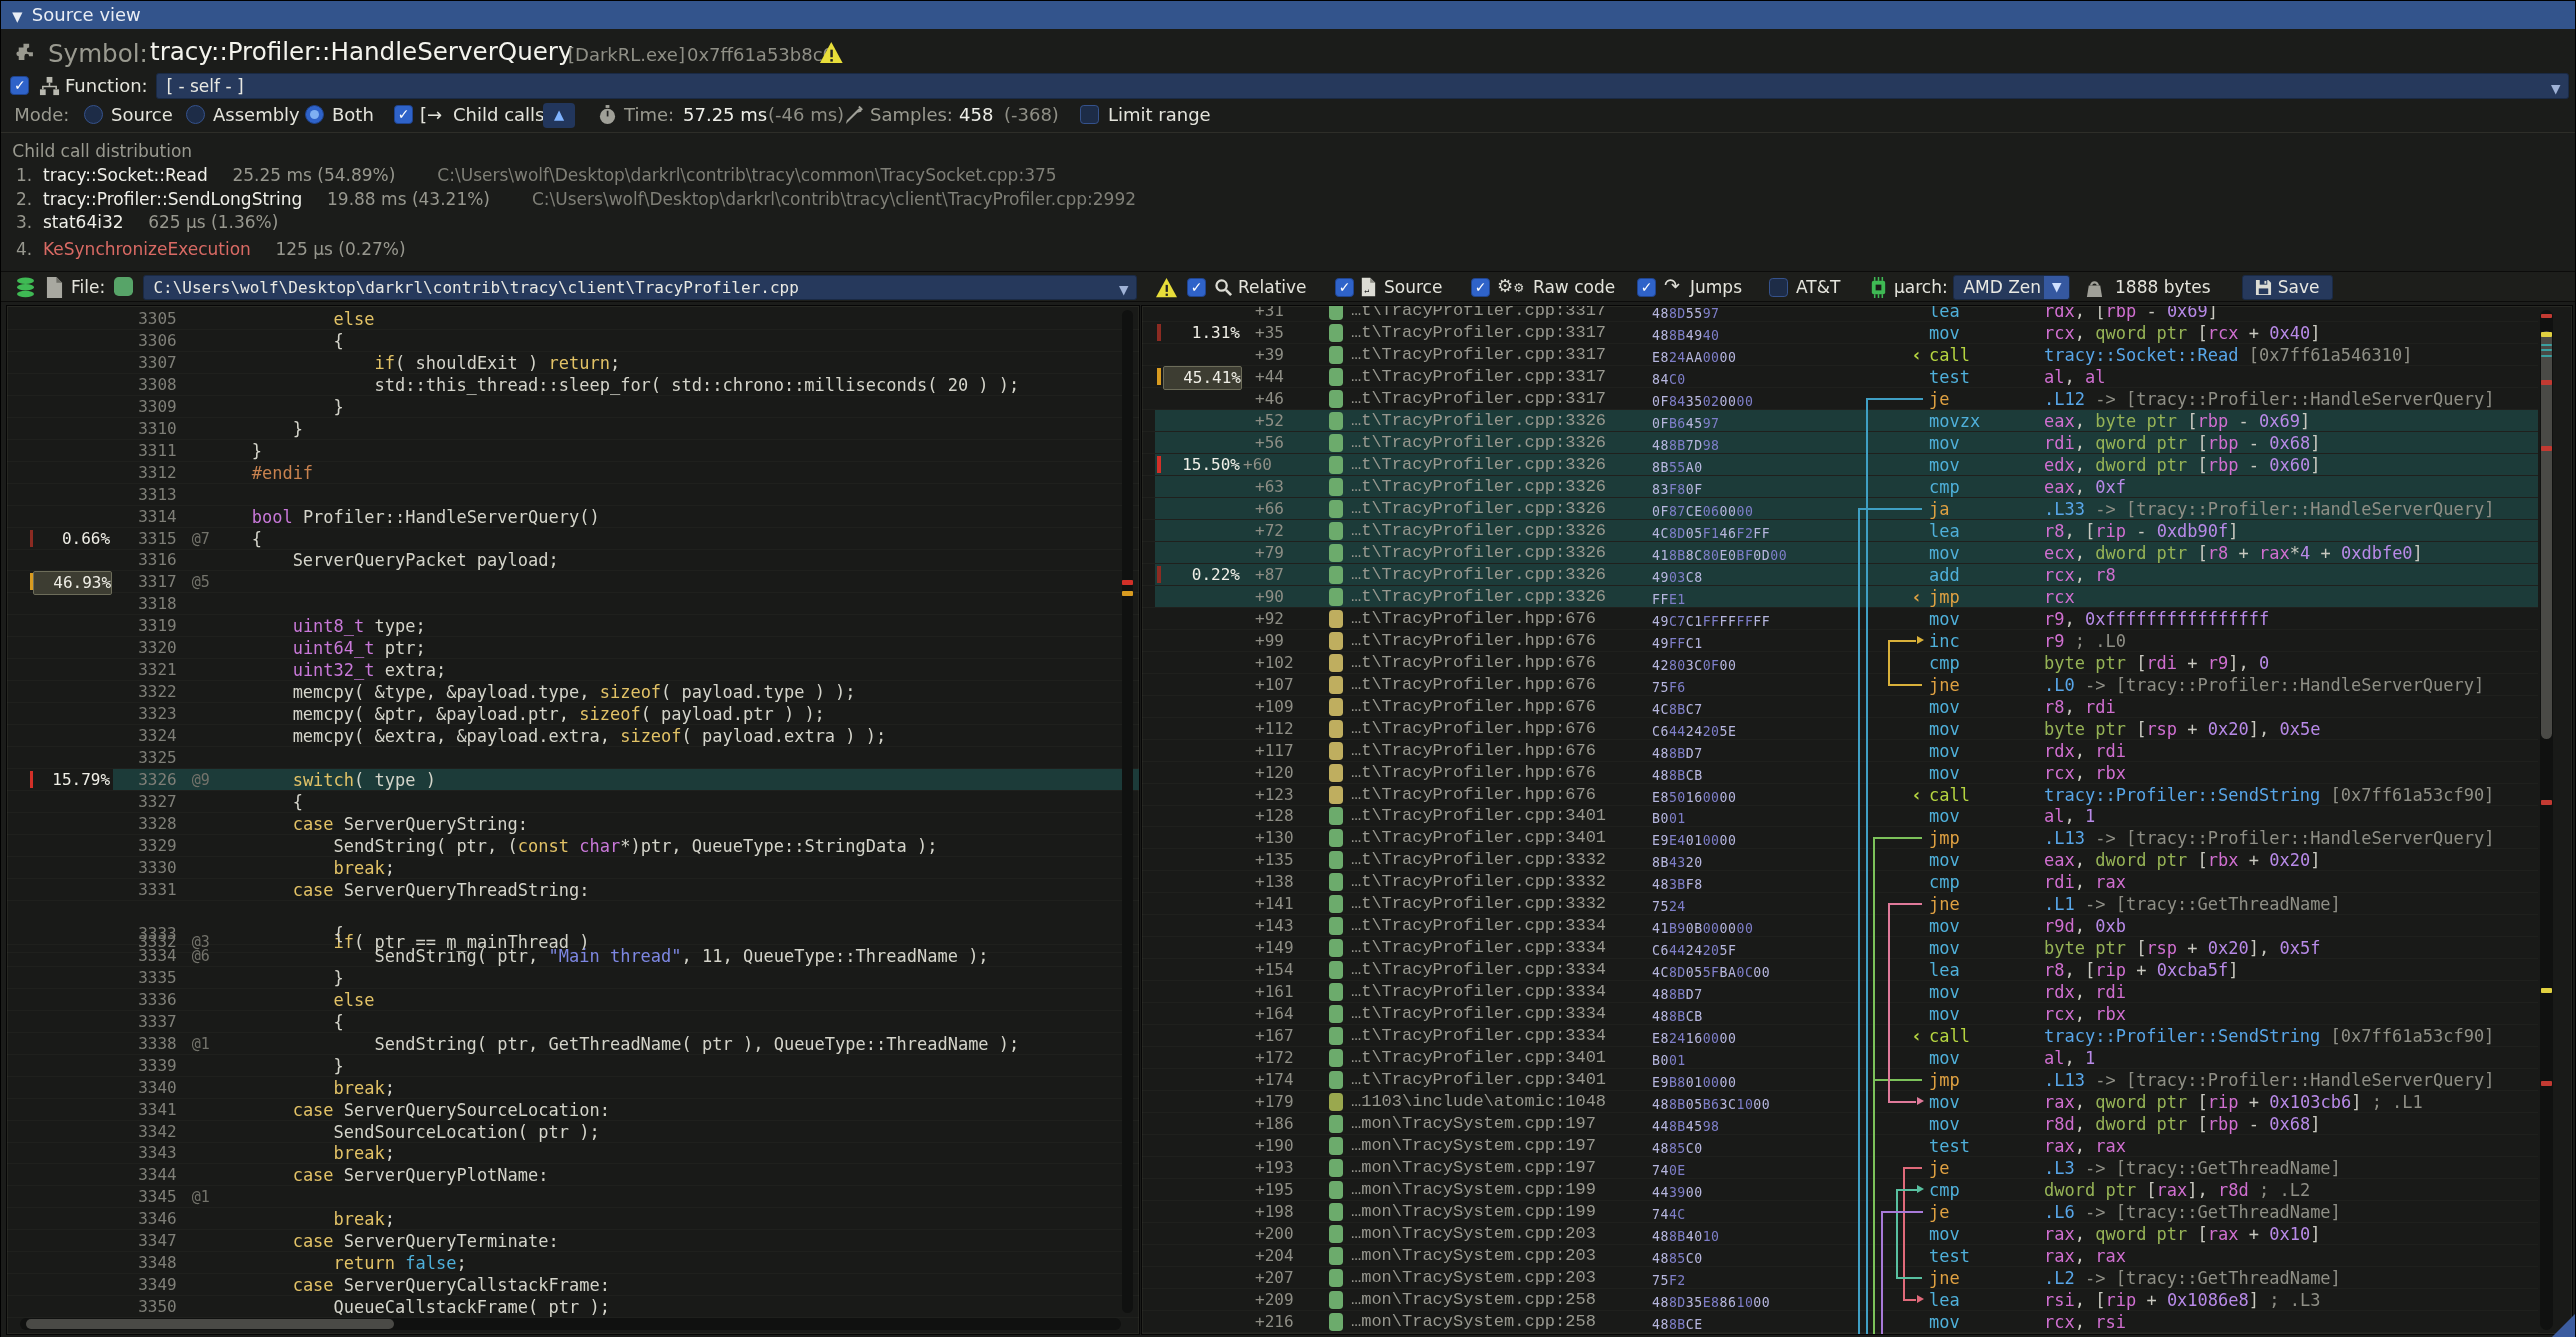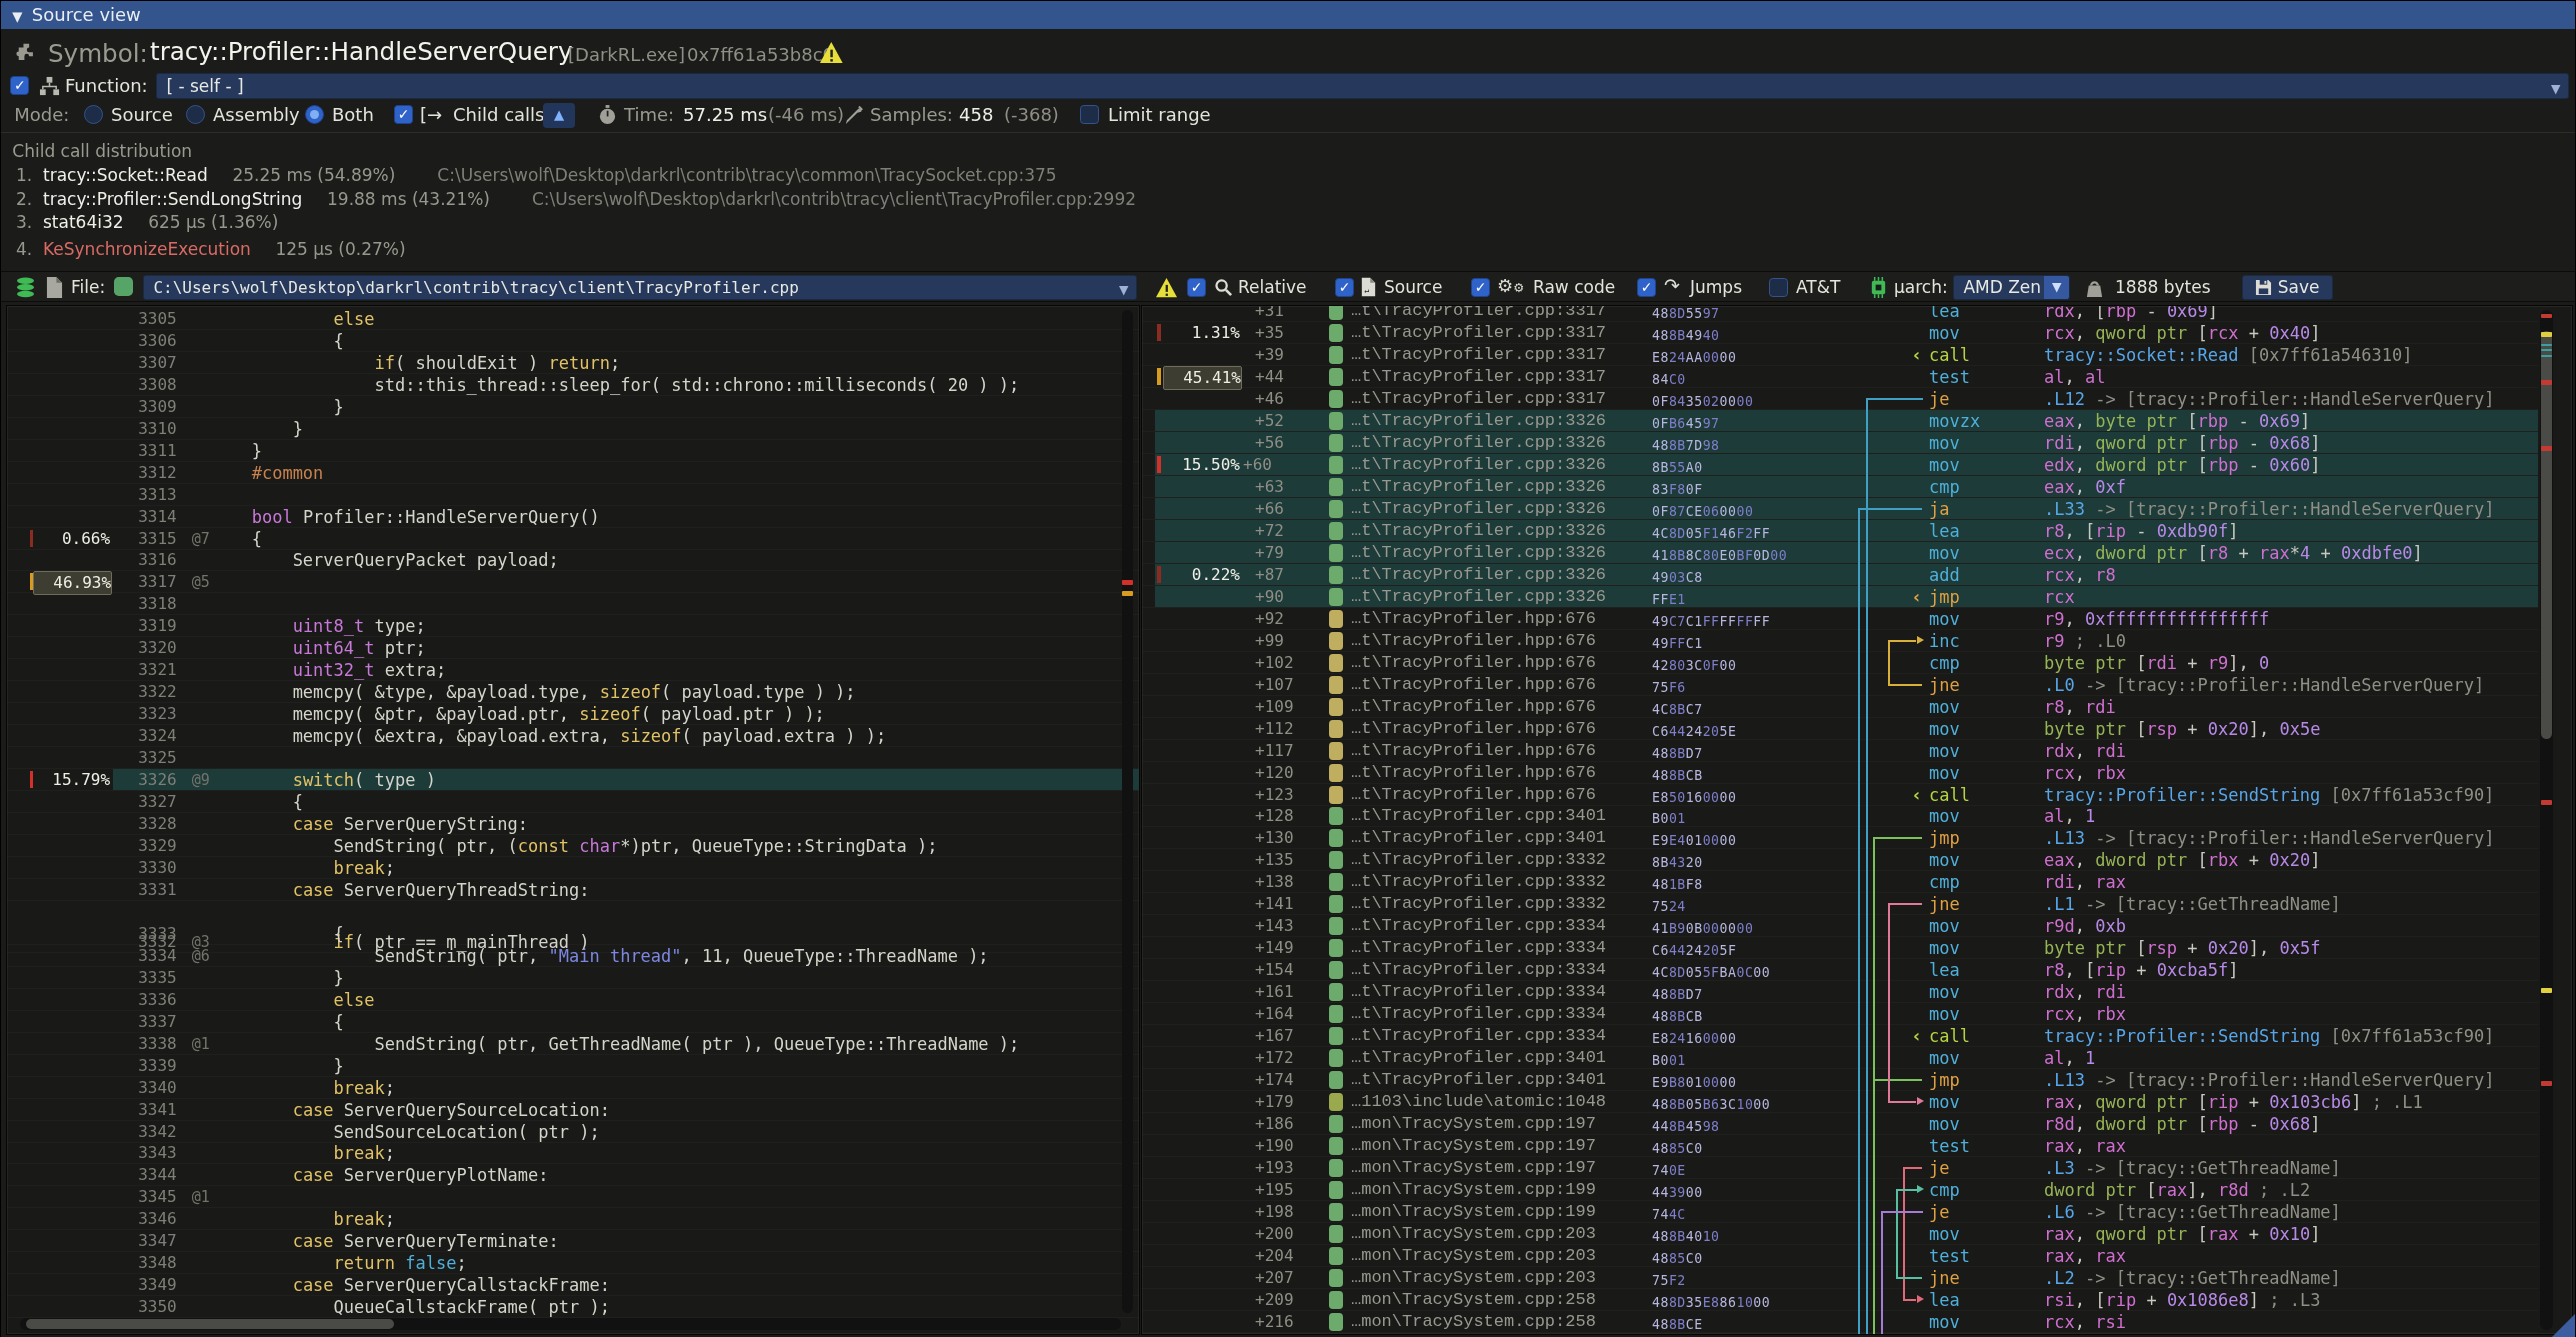--- a/index.html
+++ b/index.html
@@ -319,21 +319,21 @@
         <div class="srow" style="top: 112px;">
           <span class="cell ln" style="left:110px;width:60px">3310</span>
           <span class="cell code" style="left:245px">    }</span>
         </div>
         <div class="srow" style="top: 134px;">
           <span class="cell ln" style="left:110px;width:60px">3311</span>
           <span class="cell code" style="left:245px">}</span>
         </div>
         <div class="srow" style="top: 156px;">
           <span class="cell ln" style="left:110px;width:60px">3312</span>
-          <span class="cell code" style="left:245px"><span class="dir">#common</span></span>
+          <span class="cell code" style="left:245px"><span class="dir">#endif</span></span>
         </div>
         <div class="srow" style="top: 178px;">
           <span class="cell ln" style="left:110px;width:60px">3313</span>
           <span class="cell code" style="left:245px"></span>
         </div>
         <div class="srow" style="top: 200px;">
           <span class="cell ln" style="left:110px;width:60px">3314</span>
           <span class="cell code" style="left:245px"><span class="ty">bool</span> Profiler::HandleServerQuery()</span>
         </div>
         <div class="srow" style="top: 222px;">
@@ -718,21 +718,21 @@
           <span class="ficon cpp" style="left:187px"></span>
           <span class="cell loc" style="left:209px">…t\TracyProfiler.cpp:3332</span>
           <span class="cell bytes" style="left:510px"><span class="b0">8B</span><span class="b1">43</span><span class="b0">20</span></span>
           <span class="cell mn mn-m" style="left:787px">mov</span>
           <span class="cell op" style="left:902px"><span class="rg">eax</span>, <span class="pt">dword ptr</span> [<span class="rg">rbx</span> + <span class="nu">0x20</span>]</span>
         </div>
         <div class="arow" style="top: 565px;">
           <span class="cell addr" style="left:113px">+138</span>
           <span class="ficon cpp" style="left:187px"></span>
           <span class="cell loc" style="left:209px">…t\TracyProfiler.cpp:3332</span>
-          <span class="cell bytes" style="left:510px"><span class="b0">48</span><span class="b1">1B</span><span class="b0">F8</span></span>
+          <span class="cell bytes" style="left:510px"><span class="b0">48</span><span class="b1">3B</span><span class="b0">F8</span></span>
           <span class="cell mn mn-m" style="left:787px">cmp</span>
           <span class="cell op" style="left:902px"><span class="rg">rdi</span>, <span class="rg">rax</span></span>
         </div>
         <div class="arow" style="top: 587px;">
           <span class="cell addr" style="left:113px">+141</span>
           <span class="ficon cpp" style="left:187px"></span>
           <span class="cell loc" style="left:209px">…t\TracyProfiler.cpp:3332</span>
           <span class="cell bytes" style="left:510px"><span class="b0">75</span><span class="b1">24</span></span>
           <span class="cell mn mn-j" style="left:787px">jne</span>
           <span class="cell op" style="left:902px"><span class="lb">.L1</span>  <span class="cm">-&gt; [tracy::GetThreadName]</span></span>

